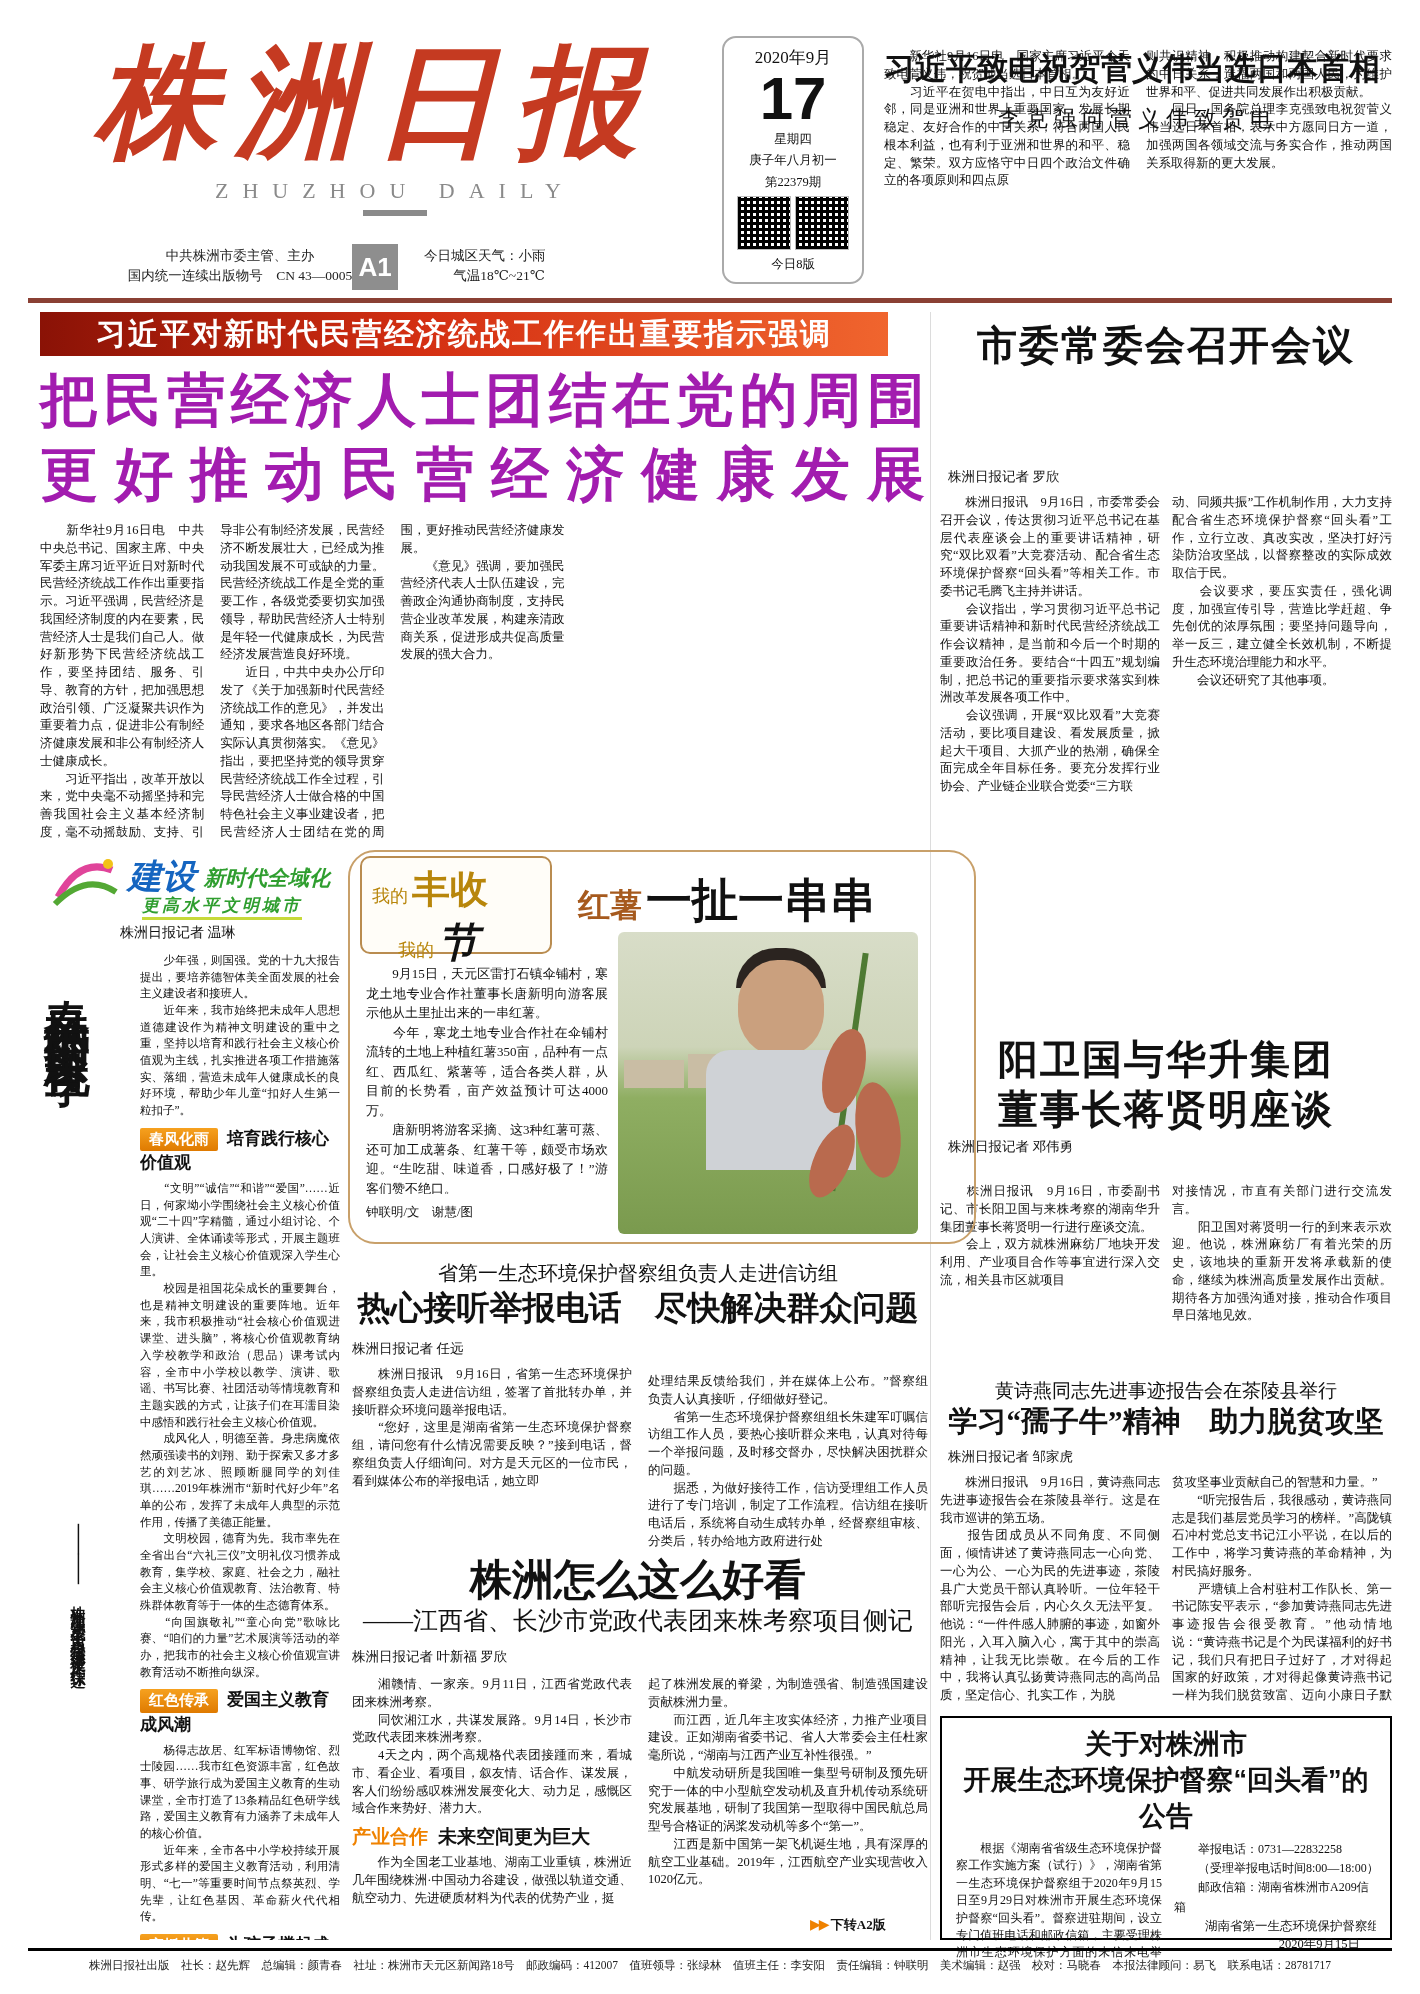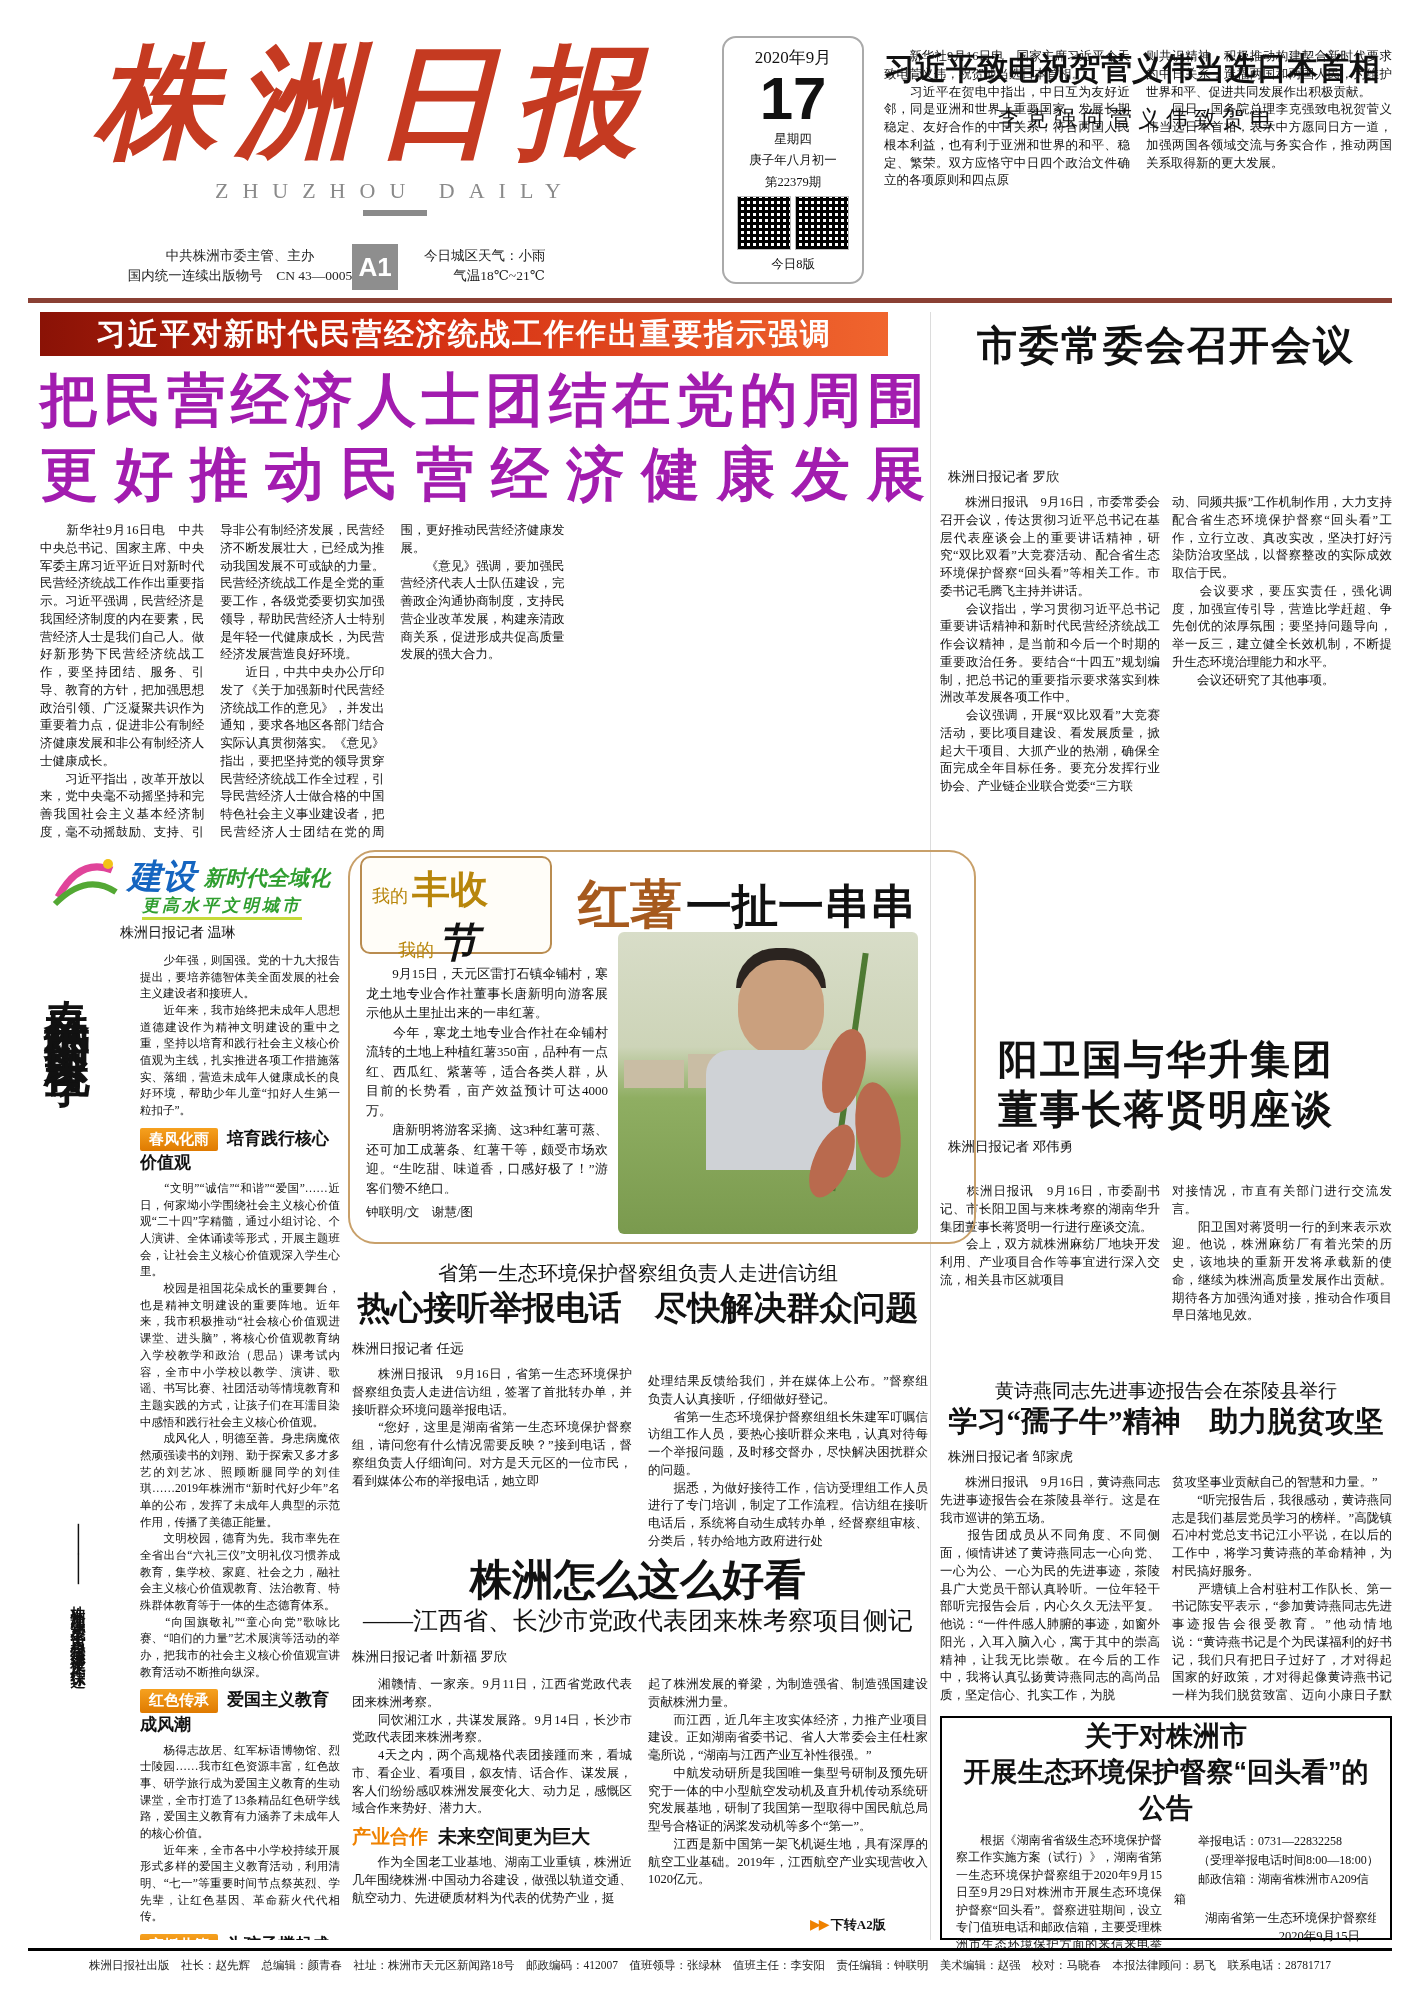--- a/index.html
+++ b/index.html
@@ -54,21 +54,21 @@
   .ph-face{position:absolute;width:86px;height:96px;border-radius:46%;background:#caa07e;}
   .ph-hair{position:absolute;width:90px;height:40px;border-radius:50px 50px 0 0;background:#2b2420;}
   .ph-shirt{position:absolute;width:150px;height:120px;border-radius:24px 24px 0 0;background:#cfd2d6;}
   .ph-potato{position:absolute;background:#b96a4e;border-radius:50%;}
   .ph-vine{position:absolute;background:#4e7a33;}
 
   .vert{writing-mode:vertical-rl;}
   .vhead{font-size:46px;font-weight:bold;letter-spacing:10px;}
   .vsub{font-size:15px;font-weight:bold;letter-spacing:4px;}
 
-  .ann-box{border:2.5px solid #000;box-sizing:border-box;padding:0 14px;}
+  .ann-box{border:2.5px solid #000;box-sizing:border-box;padding:8px 14px;}
   .footer-line{font-size:11.5px;color:#222;text-align:center;}
   .arr{color:#ef8200;font-size:14px;letter-spacing:-2px;}
   .colrule{background:#dcdcdc;width:1px;}
   .jianshe-blue{color:#1565c0;font-weight:bold;font-style:italic;font-size:34px;}
   .jianshe-green{color:#2f9e2f;font-weight:bold;font-style:italic;}
 </style>
 </head>
 <body>
 
 <div class="page">
@@ -216,21 +216,21 @@
   </div>
 
   <div class="abs hbox" style="left:348px;top:850px;width:628px;height:394px;border-radius:27px;">
     <div class="abs hbadge" style="left:10px;top:4px;width:192px;height:98px;">
       <span class="gold" style="font-size:18px;">我的</span>
       <span class="gold b" style="font-size:38px;">丰收</span><br>
       <span class="gold" style="font-size:18px;margin-left:26px;">我的</span>
       <span class="b" style="font-size:40px;font-style:italic;">节</span>
     </div>
     <div class="abs" style="left:228px;top:18px;">
-      <span class="brown b sans" style="font-size:52px;">红薯</span>
+      <span class="brown b sans" style="font-size:32px;">红薯</span>
       <span class="b sans" style="font-size:46px;">一扯一串串</span>
     </div>
     <div class="abs jt pre" style="left:16px;top:112px;width:242px;height:230px;font-size:13px;line-height:1.5;overflow:hidden;">　　9月15日，天元区雷打石镇伞铺村，寒龙土地专业合作社董事长唐新明向游客展示他从土里扯出来的一串红薯。
 　　今年，寒龙土地专业合作社在伞铺村流转的土地上种植红薯350亩，品种有一点红、西瓜红、紫薯等，适合各类人群，从目前的长势看，亩产效益预计可达4000万。
 　　唐新明将游客采摘、这3种红薯可蒸、还可加工成薯条、红薯干等，颇受市场欢迎。“生吃甜、味道香，口感好极了！”游客们赞不绝口。</div>
     <div class="abs" style="left:16px;top:352px;font-size:12.5px;">钟联明/文　谢慧/图</div>
 
     <div class="abs photo" style="left:268px;top:80px;width:300px;height:302px;">
       <div class="ph-b" style="left:6px;top:128px;width:60px;height:28px;"></div>
       <div class="ph-b" style="left:70px;top:122px;width:80px;height:34px;"></div>

